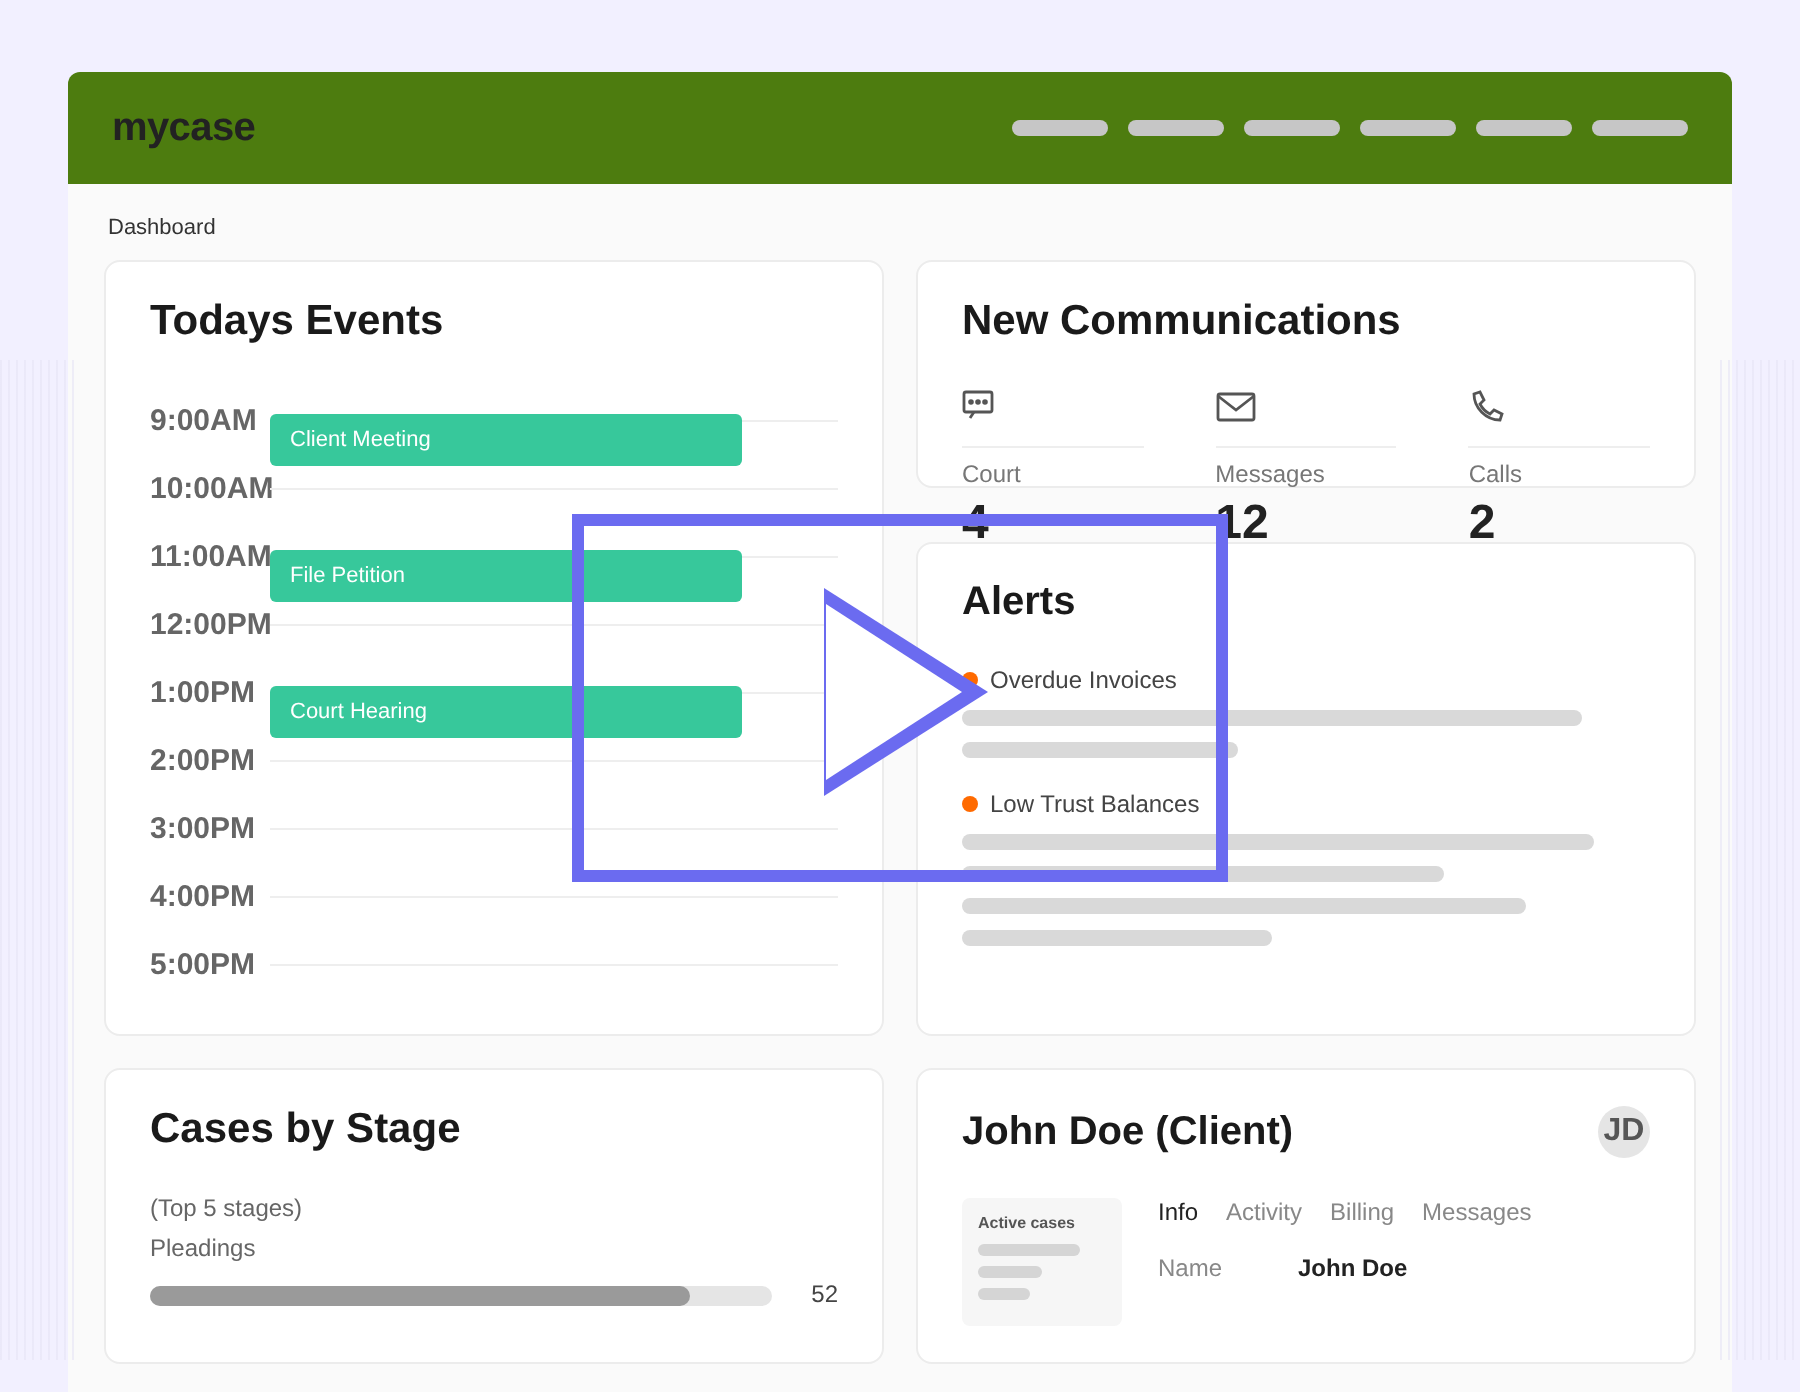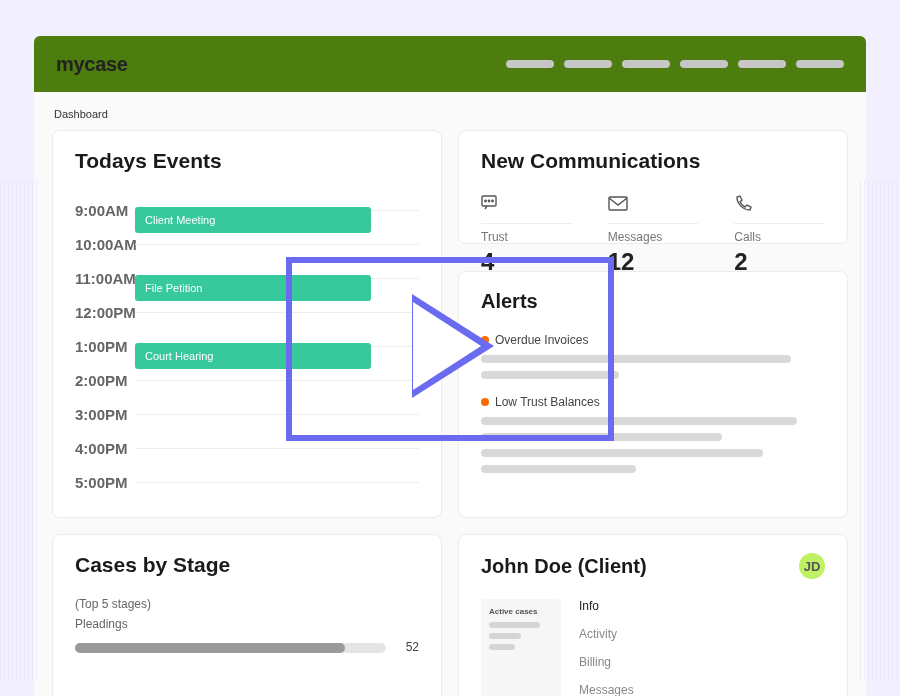--- a/index.html
+++ b/index.html
@@ -156,36 +156,36 @@
   .bar-fill {
     height:100%; background:#9a9a9a; border-radius:5px;
   }
   .bar-row { display:flex; align-items:center; gap:20px; }
   .bar-val { font-size:12px; color:#444; }
 
   
   .client-card h2 { font-size: 20px; display:flex; justify-content:space-between; align-items:center;}
   .avatar {
     width:26px; height:26px; border-radius:50%;
-    background:#bef264; font-size:13px; display:flex;
+    background:#e5e5e5; font-size:16px; display:flex;
     align-items:center; justify-content:center; color:#555;
   }
   .client-body {
     display:flex; gap:18px; margin-top:14px;
   }
   .client-side {
     width:80px; background:#f6f6f6; border-radius:4px;
     padding:8px;
   }
   .client-side-title {
     font-size:8px; color:#555; margin-bottom:6px; font-weight:600;
   }
   .sm-skel { height:6px; background:#d5d5d5; border-radius:3px; margin-bottom:5px;}
   .client-main { flex:1; }
-  .tabs { display:flex; gap:14px; font-size:12px; color:#888; margin-bottom:14px;flex-direction:column;}
+  .tabs { display:flex; gap:14px; font-size:12px; color:#888; margin-bottom:14px;}
   .tabs .active { color:#222; font-weight:500;}
   .field-row { display:flex; gap:20px; font-size:12px;align-items:center;}
   .field-label { color:#888; width:50px;}
   .field-value { color:#222; font-weight:600;}
 
   
   .play-overlay {
     position: absolute;
     left: 286px;
     top: 257px;
@@ -304,21 +304,21 @@
           <div class="comm-item">
             <div class="comm-icon">
               <svg width="20" height="18" viewBox="0 0 20 18" fill="none" stroke="#555" stroke-width="1.4">
                   <rect x="1" y="1" width="14" height="10" rx="1"></rect>
                   <path d="M4 14l2-3"></path>
                   <circle cx="4.5" cy="6" r="0.7" fill="#555"></circle>
                   <circle cx="8" cy="6" r="0.7" fill="#555"></circle>
                   <circle cx="11.5" cy="6" r="0.7" fill="#555"></circle>
                 </svg>
             </div>
-            <div class="comm-label">Trust</div>
+            <div class="comm-label">Court</div>
             <div class="comm-value">4</div>
           </div>
           <div class="comm-item">
             <div class="comm-icon">
               <svg width="20" height="16" viewBox="0 0 20 16" fill="none" stroke="#555" stroke-width="1.4">
                   <rect x="1" y="1" width="18" height="13" rx="1"></rect>
                   <path d="M1 2l9 7 9-7"></path>
                 </svg>
             </div>
             <div class="comm-label">Messages</div>

